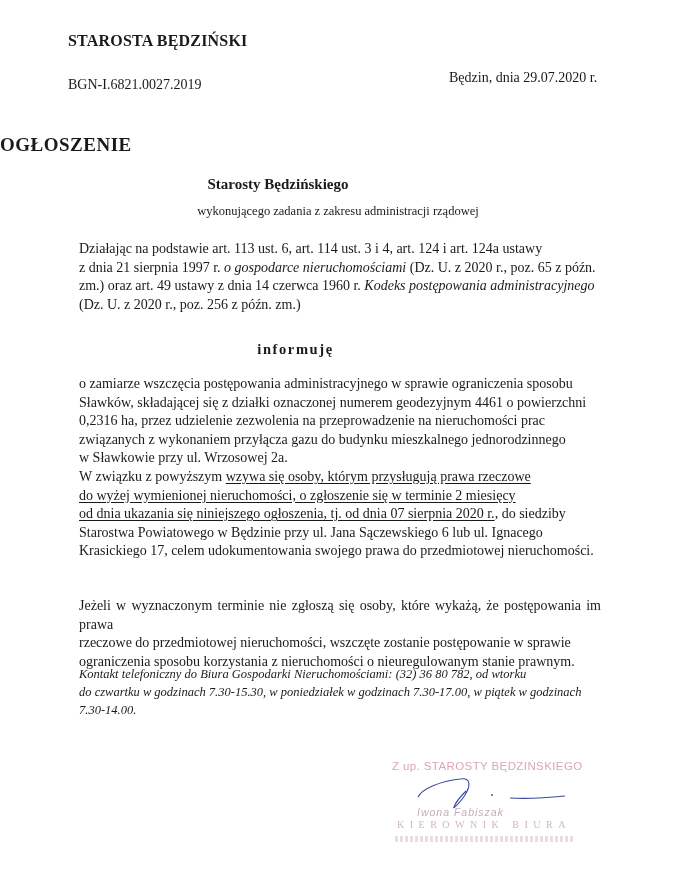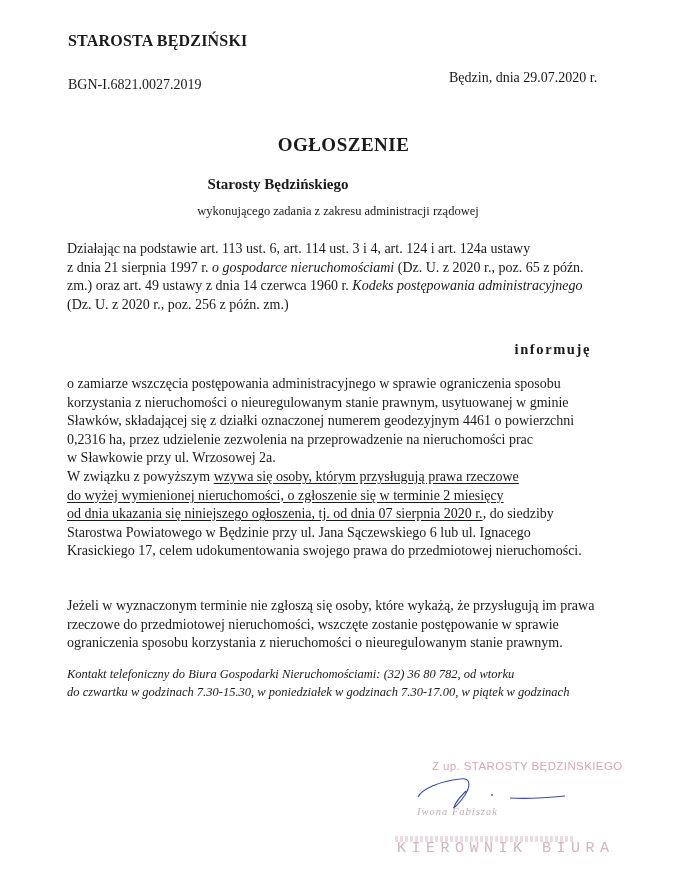--- a/index.html
+++ b/index.html
@@ -2,36 +2,36 @@
 <html><head>
 <meta charset="utf-8">
 <style>
   html, body { margin: 0; padding: 0; background: #ffffff; }
   body { width: 687px; height: 869px; position: relative; overflow: hidden;
          font-family: "Liberation Serif", "DejaVu Serif", serif; color: #1a1a1a; }
   .abs { position: absolute; }
   .issuer { left: 68px; top: 32px; font-size: 16px; font-weight: bold; letter-spacing: 0.2px; }
   .ref { left: 68px; top: 77px; font-size: 14px; }
   .date { left: 449px; top: 70px; font-size: 14px; }
-  .title { left: 0; width: 687px; top: 134px; text-align: center; font-size: 19px; font-weight: bold; letter-spacing: 0.5px; }
+  .title { left: 0; width: 687px; top: 134px; text-align: left; font-size: 19px; font-weight: bold; letter-spacing: 0.5px; }
   .subtitle { left: 0; width: 556px; top: 176px; text-align: center; font-size: 15px; font-weight: bold; }
   .subtitle2 { left: 0; width: 676px; top: 204px; text-align: center; font-size: 12.5px; }
   .para { left: 67px; width: 534px; font-size: 14px; line-height: 18.6px; text-align: justify; text-align-last: left; }
   .p1 { top: 240px; }
-  .informuje { left: 0; width: 591px; top: 341px; text-align: right; font-size: 14.5px; font-weight: bold; letter-spacing: 1.6px; }
+  .informuje { left: 0; width: 591px; top: 341px; text-align: center; font-size: 14.5px; font-weight: bold; letter-spacing: 1.6px; }
   .p2 { top: 375px; }
   .p3 { top: 597px; }
   .p4 { top: 665px; font-style: italic; font-size: 12.5px; line-height: 18px; }
-  .line { display: block; }
+  .line { display: block; margin-left: 12px; }
   u { text-decoration: underline; text-underline-offset: 2px; }
   i { font-style: italic; }
   .stamp { left: 370px; top: 755px; width: 230px; height: 100px; }
-  .stamp-top { position: absolute; left: 22px; top: 5px; font-family: "Liberation Sans", sans-serif; font-size: 11.5px; color: #d9a6b5; letter-spacing: 0.4px; white-space: nowrap; margin-left: 40px; }
-  .stamp-name { position: absolute; left: 47px; top: 51px; font-family: Liberation Serif, serif; font-style: italic; font-size: 10.5px; color: #c9a9be; letter-spacing: 1px; white-space: nowrap; }
-  .stamp-role { position: absolute; left: 27px; top: 64px; font-family: Liberation Mono, monospace; font-size: 15px; color: #d6b3c6; letter-spacing: 5.5px; white-space: nowrap; margin-top: 21px; }
+  .stamp-top { position: absolute; left: 22px; top: 5px; font-family: "Liberation Sans", sans-serif; font-size: 11.5px; color: #d9a6b5; letter-spacing: 0.4px; white-space: nowrap; }
+  .stamp-name { position: absolute; left: 47px; top: 51px; font-family: Liberation Sans, sans-serif; font-style: italic; font-size: 10.5px; color: #c9a9be; letter-spacing: 1px; white-space: nowrap; }
+  .stamp-role { position: absolute; left: 27px; top: 64px; font-family: Liberation Serif, serif; font-size: 10px; color: #d6b3c6; letter-spacing: 5.5px; white-space: nowrap; }
   .stamp-dept { position: absolute; left: 25px; top: 81px; width: 180px; height: 6px; background: repeating-linear-gradient(90deg, #e6d2dc 0 3px, transparent 3px 5px); opacity: 0.8; }
   .signature { position: absolute; left: 0; top: 0; }
 </style>
 </head>
 <body>
 
 <div class="abs issuer">STAROSTA BĘDZIŃSKI</div>
 <div class="abs ref">BGN-I.6821.0027.2019</div>
 <div class="abs date">Będzin, dnia 29.07.2020 r.</div>
 
@@ -43,40 +43,41 @@
   <span class="line">Działając na podstawie art. 113 ust. 6, art. 114 ust. 3 i 4, art. 124 i art. 124a ustawy</span>
   <span class="line"><span>z dnia 21 sierpnia 1997 r. </span><i>o gospodarce nieruchomościami</i><span> (Dz. U. z 2020 r., poz. 65 z późn.</span></span>
   <span class="line"><span>zm.) oraz art. 49 ustawy z dnia 14 czerwca 1960 r. </span><i>Kodeks postępowania administracyjnego</i></span>
   <span class="line">(Dz. U. z 2020 r., poz. 256 z późn. zm.)</span>
 </div>
 
 <div class="abs informuje">informuję</div>
 
 <div class="abs para p2">
   <span class="line">o zamiarze wszczęcia postępowania administracyjnego w sprawie ograniczenia sposobu</span>
-  <span class="line">korzystania z nieruchomości o nieuregulowanym stanie prawnym, usytuowanej w gminie</span>
   <span class="line">Sławków, składającej się z działki oznaczonej numerem geodezyjnym 4461 o powierzchni</span>
   <span class="line">0,2316 ha, przez udzielenie zezwolenia na przeprowadzenie na nieruchomości prac</span>
+  <span class="line">związanych z wykonaniem przyłącza gazu do budynku mieszkalnego jednorodzinnego</span>
   <span class="line">w Sławkowie przy ul. Wrzosowej 2a.</span>
   <span class="line"><span>W związku z powyższym </span><u>wzywa się osoby, którym przysługują prawa rzeczowe</u></span>
   <span class="line"><u>do wyżej wymienionej nieruchomości, o zgłoszenie się w terminie 2 miesięcy</u></span>
   <span class="line"><u>od dnia ukazania się niniejszego ogłoszenia, tj. od dnia 07 sierpnia 2020 r.</u><span>, do siedziby</span></span>
   <span class="line">Starostwa Powiatowego w Będzinie przy ul. Jana Sączewskiego 6 lub ul. Ignacego</span>
   <span class="line">Krasickiego 17, celem udokumentowania swojego prawa do przedmiotowej nieruchomości.</span>
 </div>
 
 <div class="abs para p3">
-  <span class="line">Jeżeli w wyznaczonym terminie nie zgłoszą się osoby, które wykażą, że przysługują im prawa</span>
+  <span class="line">Jeżeli w wyznaczonym terminie nie zgłoszą się osoby, które wykażą, że postępowania im prawa</span>
   <span class="line">rzeczowe do przedmiotowej nieruchomości, wszczęte zostanie postępowanie w sprawie</span>
   <span class="line">ograniczenia sposobu korzystania z nieruchomości o nieuregulowanym stanie prawnym.</span>
 </div>
 
 <div class="abs para p4">
   <span class="line">Kontakt telefoniczny do Biura Gospodarki Nieruchomościami: (32) 36 80 782, od wtorku</span>
   <span class="line">do czwartku w godzinach 7.30-15.30, w poniedziałek w godzinach 7.30-17.00, w piątek w godzinach</span>
+  <span class="line">7.30-14.00.</span>
 </div>
 
 <div class="abs stamp">
   <div class="stamp-top">Z up. STAROSTY BĘDZIŃSKIEGO</div>
   <svg class="signature" width="230" height="70" viewBox="0 0 230 70">
     <path d="M 48 42 C 52 34, 70 26, 90 24 C 102 22, 100 32, 95 40 C 90 48, 82 55, 84 52 C 86 46, 92 40, 96 36" fill="none" stroke="#3a4aa0" stroke-width="1.1"></path>
     <path d="M 140 43 C 160 44, 185 42, 195 41" fill="none" stroke="#3a4aa0" stroke-width="1.2"></path>
     <circle cx="122" cy="40" r="0.9" fill="#3a4aa0"></circle>
   </svg>
   <div class="stamp-name">Iwona Fabiszak</div>

